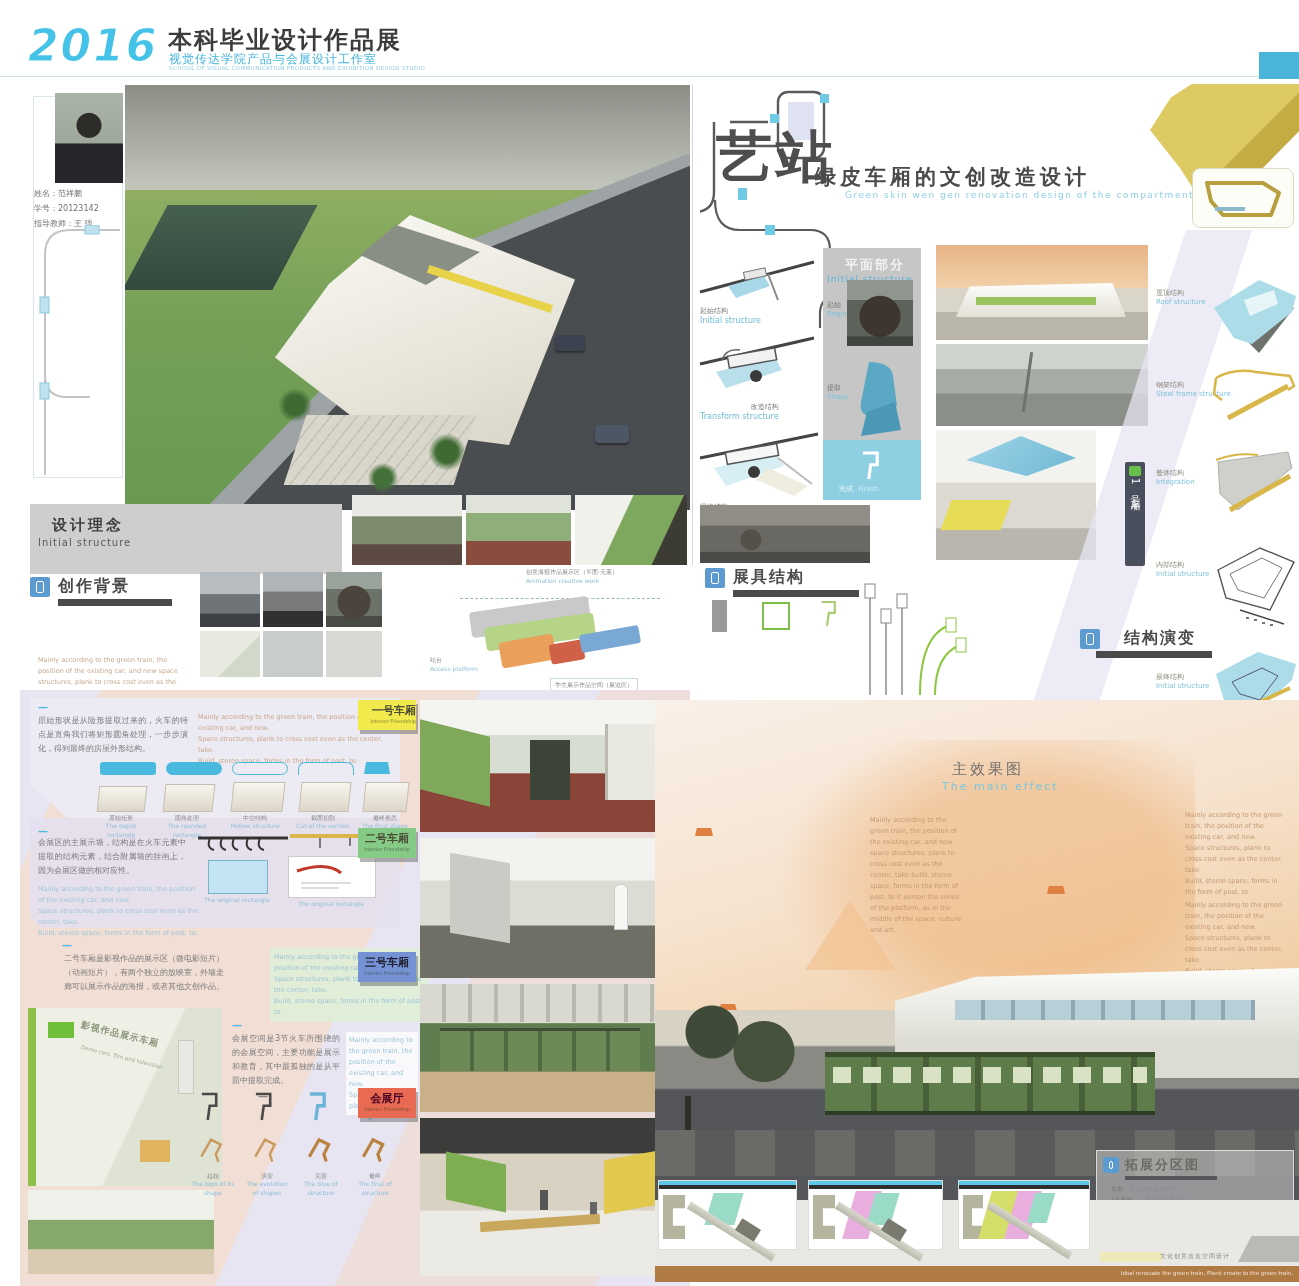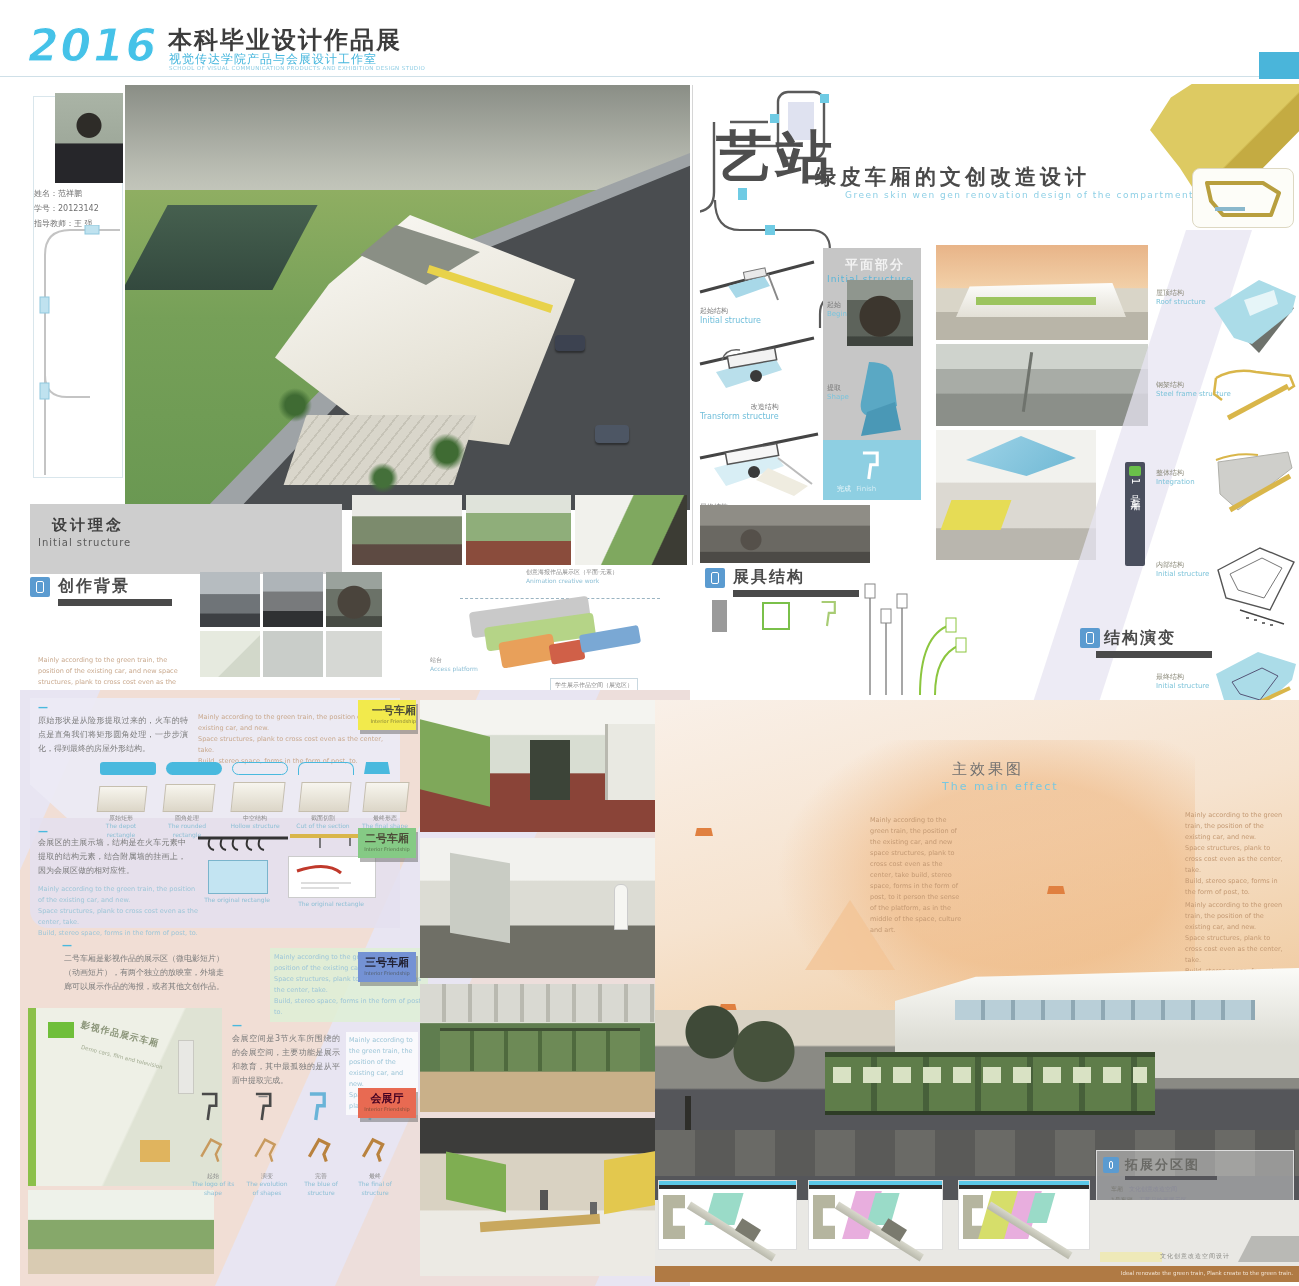--- a/index.html
+++ b/index.html
@@ -148,21 +148,21 @@
       <span style="display:block;color:#7cc4dc;">Shape</span>
     </div>
     <svg class="a" style="left:34px;top:112px;" width="50" height="78" viewBox="0 0 50 78">
       <path d="M12 2 q22 0 24 14 l4 30 -28 10 q-10 -2 -8 -14 z" fill="#5aa8c4"></path>
       <path d="M10 52 l28 -10 6 28 -40 6 z" fill="#4a98b6"></path>
     </svg>
     <div class="a" style="left:0;top:192px;width:98px;height:60px;background:#8ecfe2;">
       <svg style="margin:8px auto 0;display:block;" width="26" height="36" viewBox="0 0 20 26">
         <path d="M3 3 h11 v9 h-5 l-1.5 11" fill="none" stroke="#ffffff" stroke-width="2.4"></path>
       </svg>
-      <div style="font-size:7px;color:#eef8fb;padding-left:4px;margin-left:10px;">
+      <div style="font-size:7px;color:#eef8fb;padding-left:16px;">
         <span>完成</span>
         <span style="color:#d2ecf4;margin-left:3px;">Finish</span>
       </div>
     </div>
   </div>
 
   <svg class="a" style="left:698px;top:252px;" width="118" height="60" viewBox="0 0 118 60">
     <path d="M2 40 L116 10" stroke="#444" stroke-width="3"></path>
     <path d="M30 34 l36 -10 6 10 -34 12 z" fill="#a8d8e8"></path>
     <path d="M70 22 l10 26" stroke="#888" stroke-width="2"></path>
@@ -288,21 +288,21 @@
     <path d="M22 34 L52 20 68 28 50 52 30 46 Z" fill="none" stroke="#557" stroke-width="1"></path>
     <path d="M24 66 L80 40" stroke="#d9b64a" stroke-width="4"></path>
   </svg>
 
   <div class="a" style="left:1125px;top:462px;width:20px;height:104px;background:#4a4f5e;border-radius:2px;text-align:center;">
     <div style="width:12px;height:10px;background:#6abf4a;border-radius:2px;margin:4px auto 2px;"></div>
     <div style="writing-mode:vertical-rl;font-size:10px;color:#fff;letter-spacing:3px;margin:0 auto;">1号车厢</div>
   </div>
 
   <div class="a" style="left:1068px;top:628px;">
-    <div style="display:flex;align-items:flex-start;gap:4px;padding-left:12px;">
+    <div style="display:flex;align-items:flex-end;gap:24px;padding-left:12px;">
       <span class="sec-icon"></span>
       <span class="sec-title">结构演变</span>
     </div>
     <div class="sec-underbar" style="width:110px;margin-left:28px;"></div>
   </div>
   <div class="a" style="left:1016px;top:700px;font-size:11px;color:#7ccadf;letter-spacing:3px;">Initial structure</div>
 
   <div class="a" style="left:20px;top:690px;width:670px;height:596px;background:#e8e5f2;overflow:hidden;">
     <div class="a" style="left:-80px;top:-40px;width:380px;height:800px;background:#f2dccd;transform:skewX(-24deg);opacity:.8;"></div>
     <div class="a" style="left:420px;top:-40px;width:260px;height:800px;background:#f0d8c8;transform:skewX(-24deg);opacity:.55;"></div>

